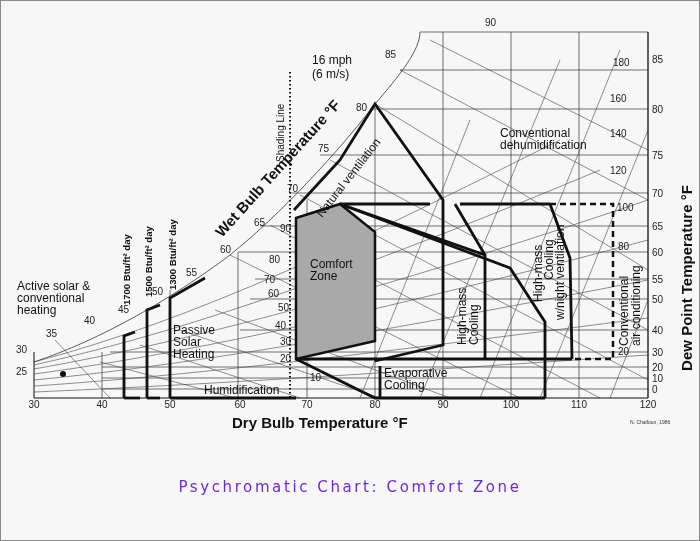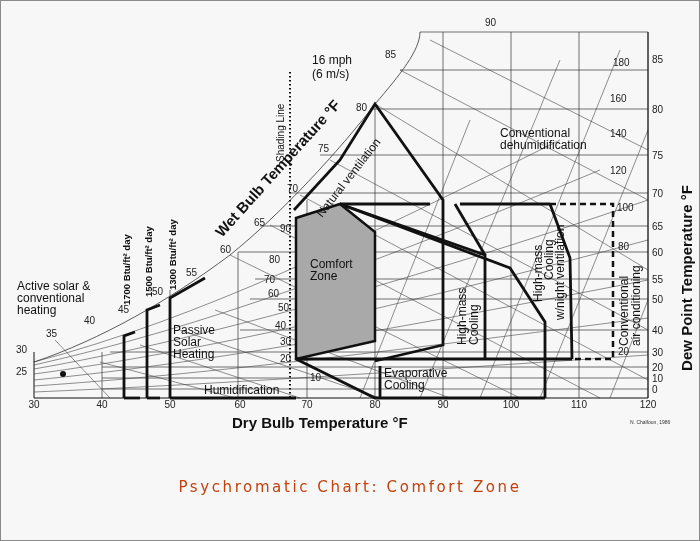--- a/index.html
+++ b/index.html
@@ -5,21 +5,21 @@
   html, body { margin:0; padding:0; }
   body { width:700px; height:541px; background:#f7f7f7; position:relative; overflow:hidden;
          font-family:"Liberation Sans", sans-serif; color:#111; }
   .frame { position:absolute; left:0; top:0; width:698px; height:539px; border:1px solid #8a8a8a; }
   svg { position:absolute; left:0; top:0; }
   .t { font-family:"Liberation Sans", sans-serif; fill:#111; }
   .tick { font-size:10px; fill:#222; }
   .region { font-size:12px; fill:#111; }
   .axis-title { font-size:15px; font-weight:bold; }
   .chart-title { position:absolute; left:0; width:700px; top:478px; text-align:center;
-                 font-family:"DejaVu Sans", sans-serif; font-size:15px; letter-spacing:2.6px; color:#c2410c; }
+                 font-family:"DejaVu Sans", sans-serif; font-size:15px; letter-spacing:2.6px; color:#6d28d9; }
   .credit { font-size:5px; fill:#333; }
 </style>
 </head>
 <body>
 
 <div class="frame"></div>
 
 <svg width="700" height="541" viewBox="0 0 700 541">
 
   <g stroke="#333" stroke-width="0.7" fill="none">

